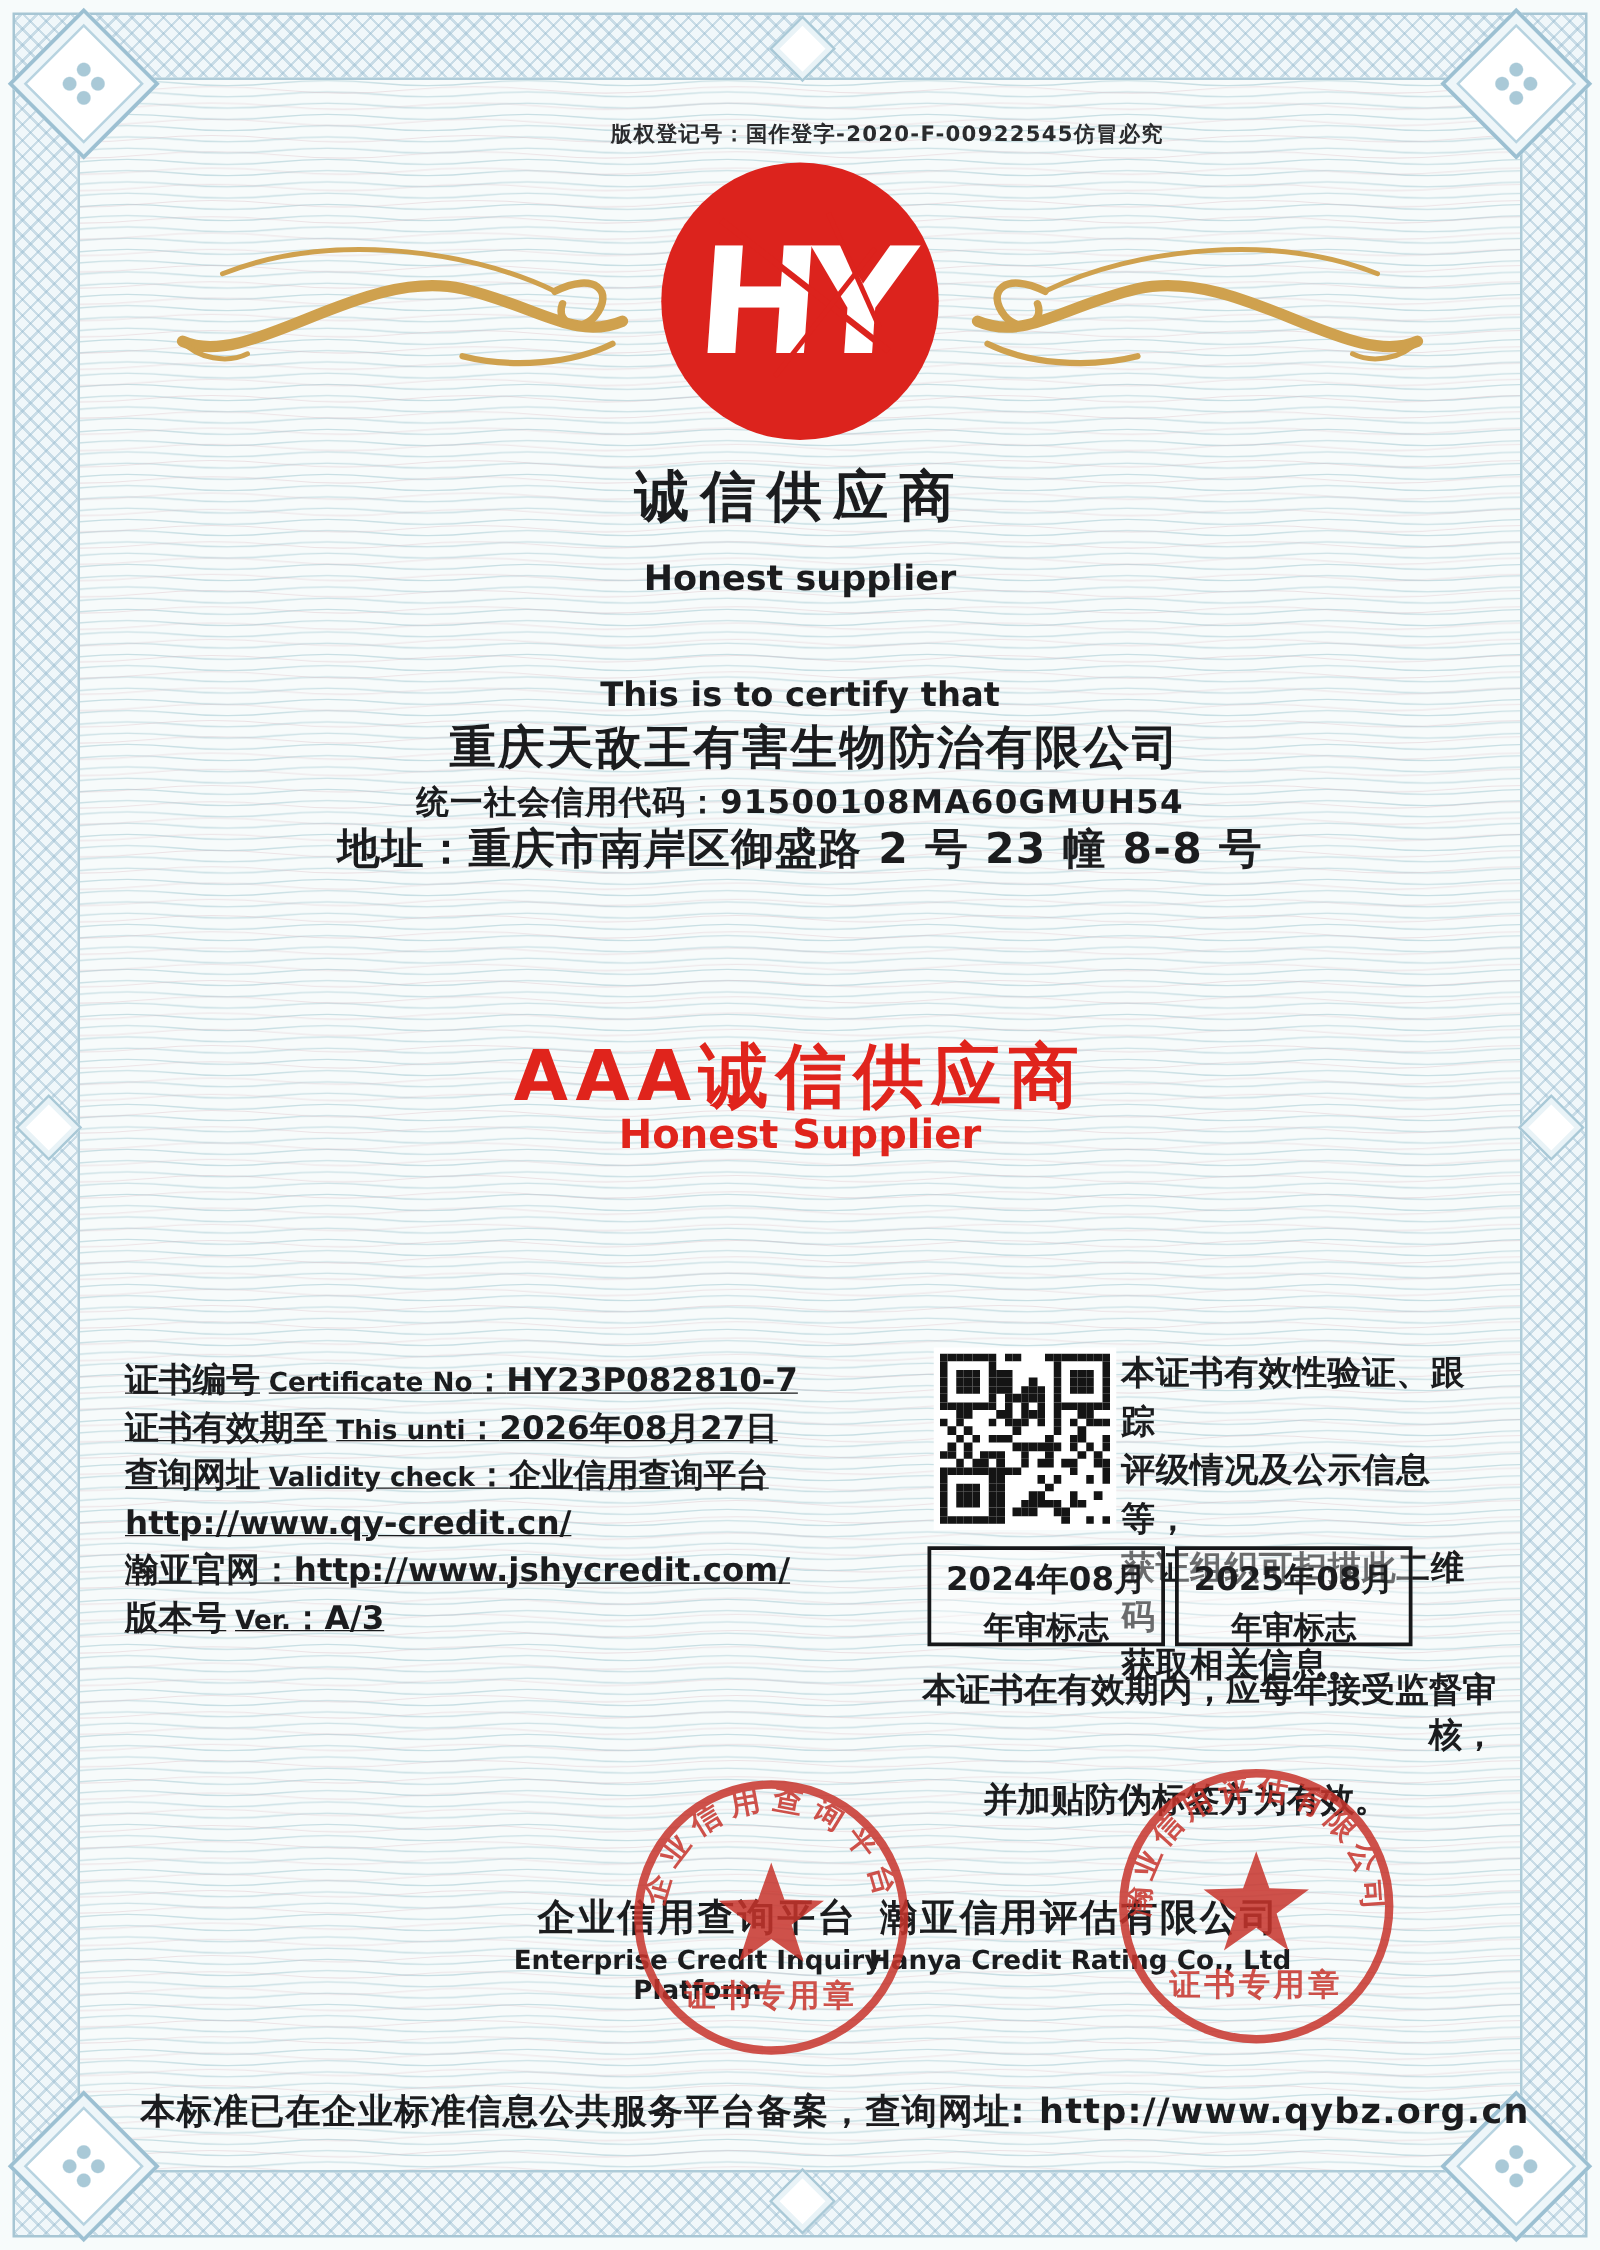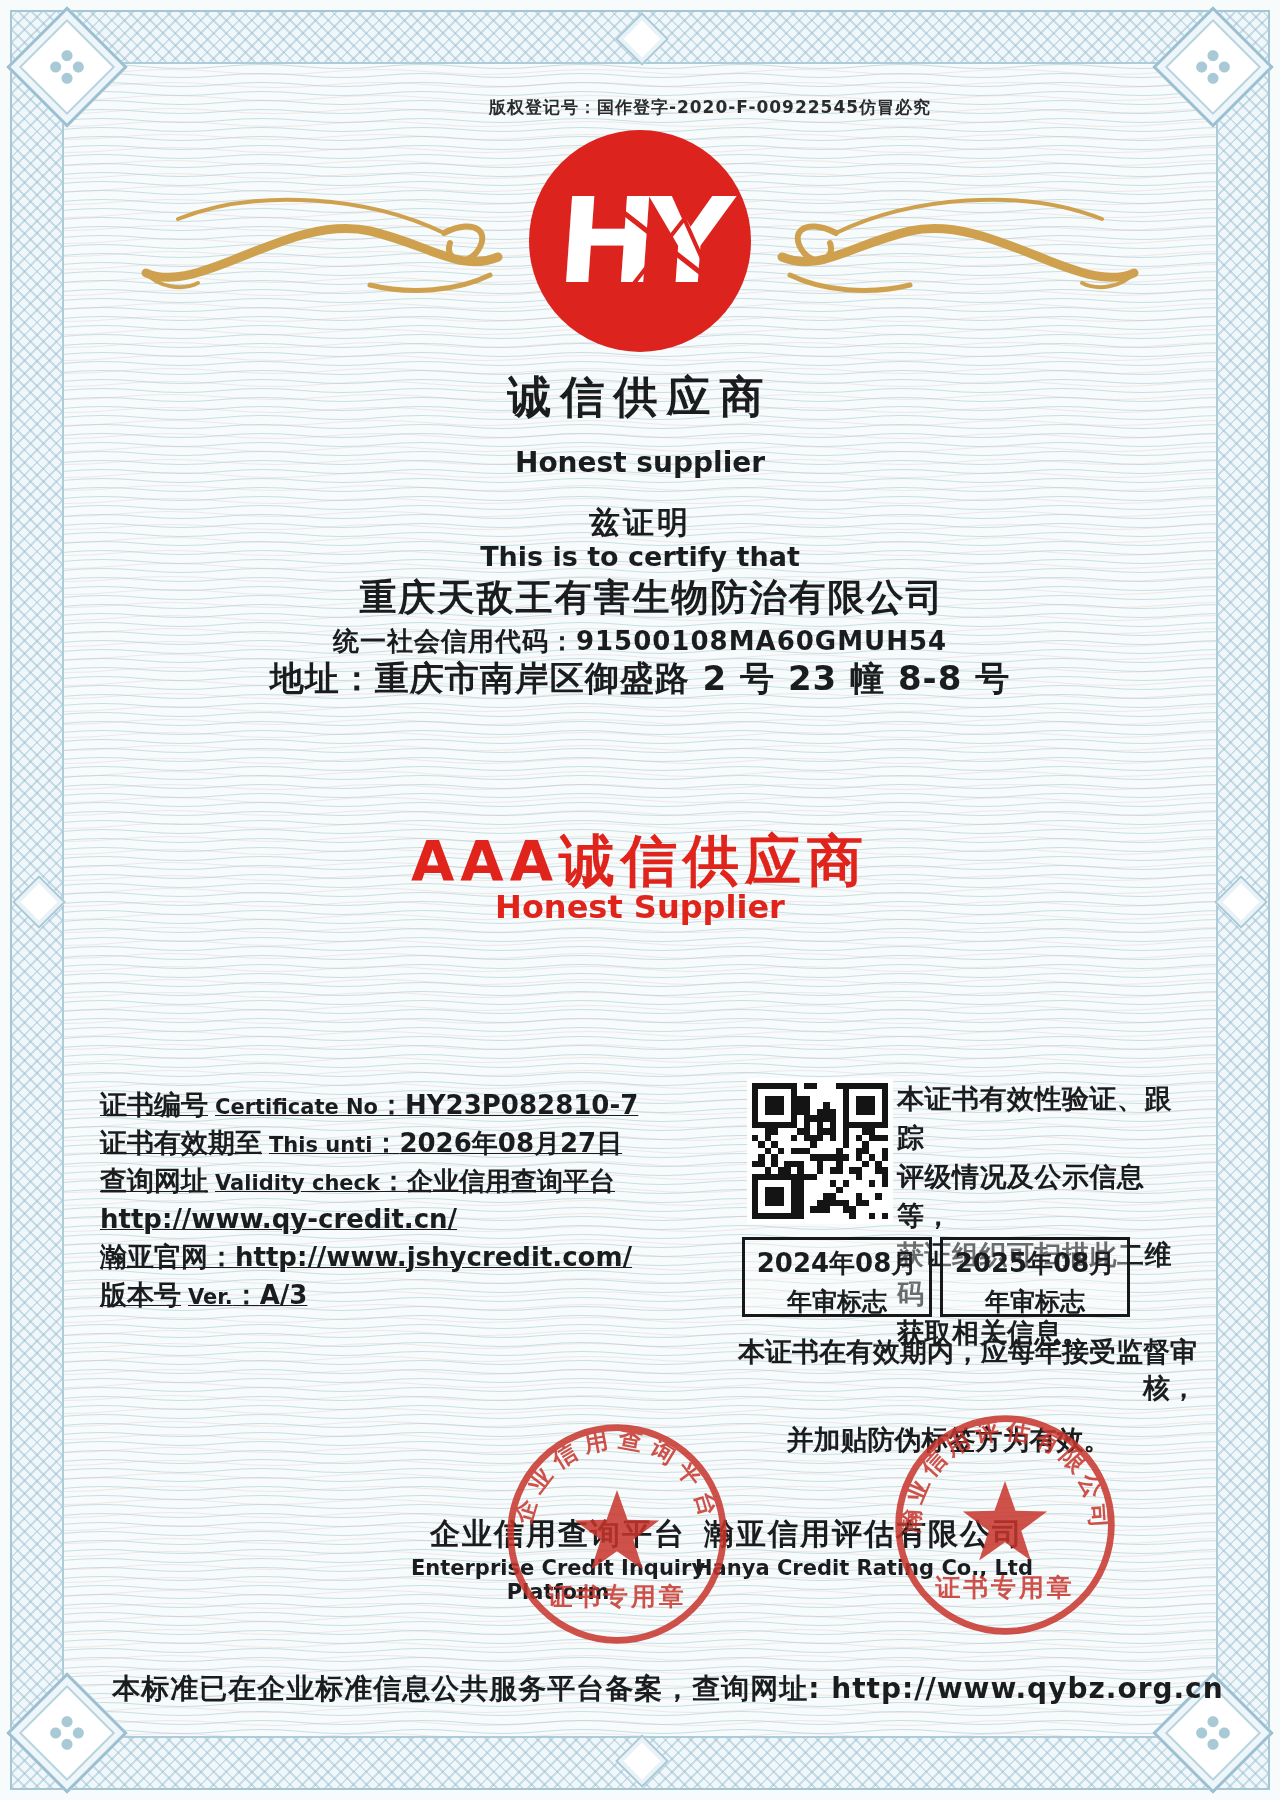--- a/index.html
+++ b/index.html
@@ -153,21 +153,20 @@
 
   <div class="abs logo">
     <span class="hy">HY</span>
     <span class="crack c1"></span>
     <span class="crack c2"></span>
     <span class="crack c3"></span>
   </div>
 
   <div class="abs ctr title-zh">诚信供应商</div>
   <div class="abs ctr title-en">Honest supplier</div>
-  <div class="abs ctr certify-zh">兹证明</div>
   <div class="abs ctr certify-en">This is to certify that</div>
   <div class="abs ctr company">重庆天敌王有害生物防治有限公司</div>
   <div class="abs ctr code">统一社会信用代码：91500108MA60GMUH54</div>
   <div class="abs ctr addr">地址：重庆市南岸区御盛路 2 号 23 幢 8-8 号</div>
 
   <div class="abs ctr award-zh">AAA诚信供应商</div>
   <div class="abs ctr award-en">Honest Supplier</div>
 
   <div class="abs details">
     <div class="drow">

